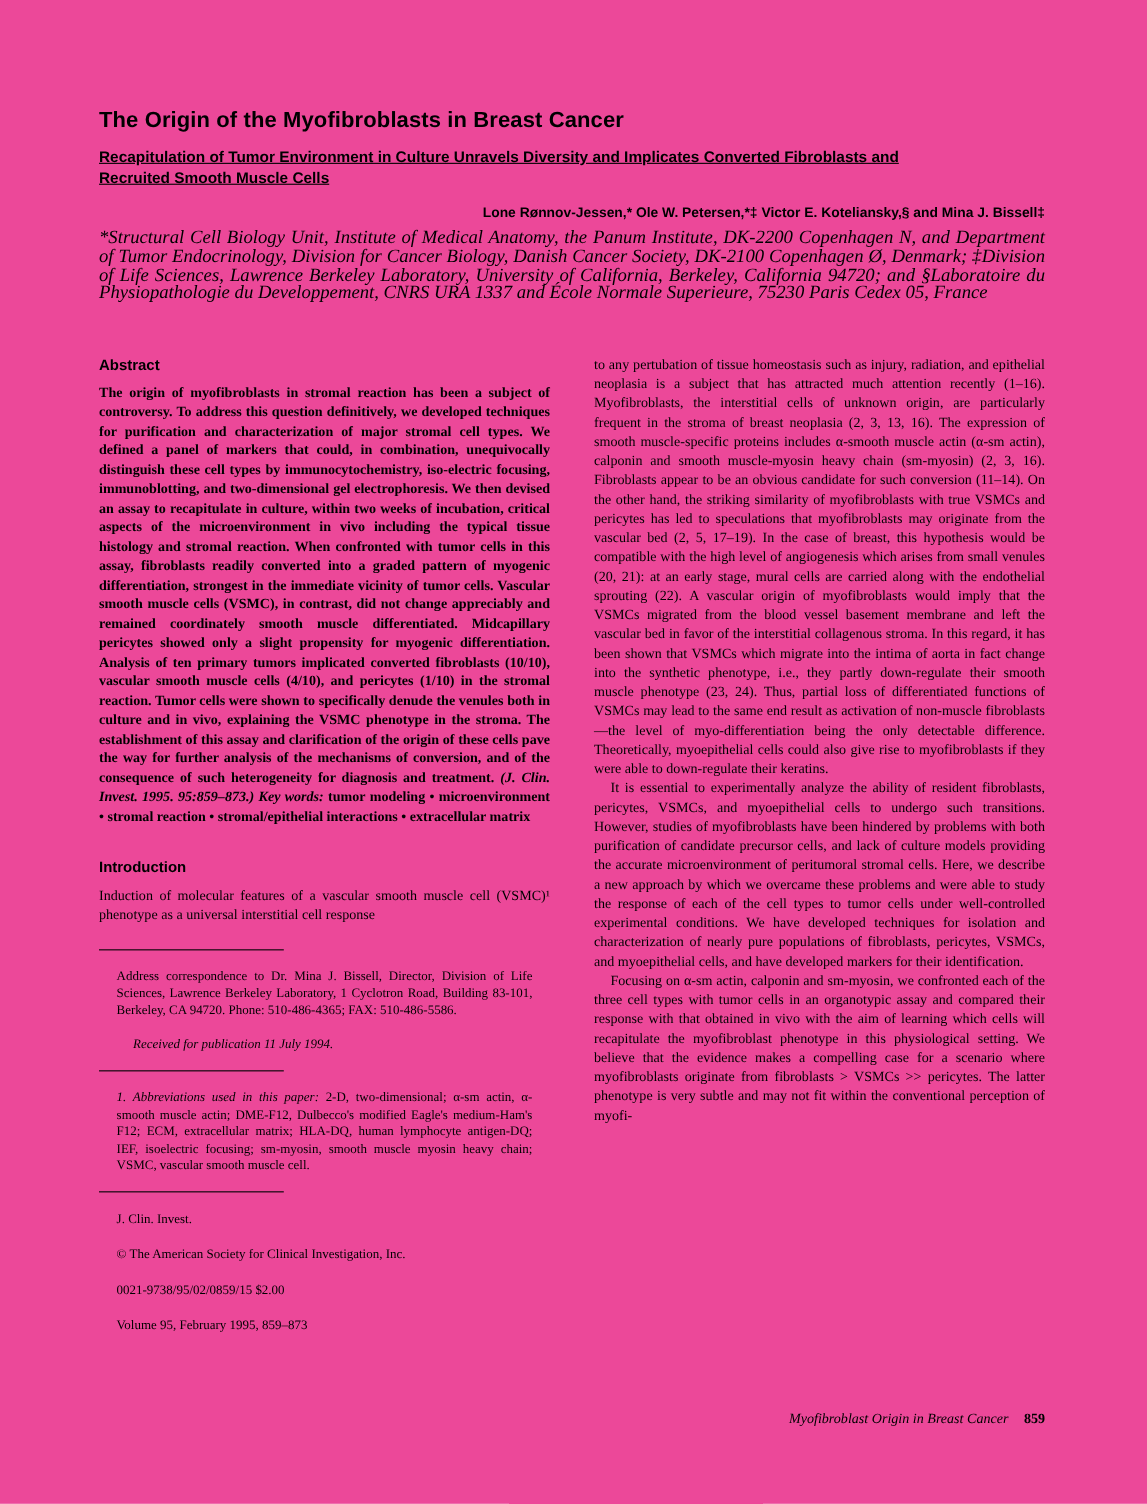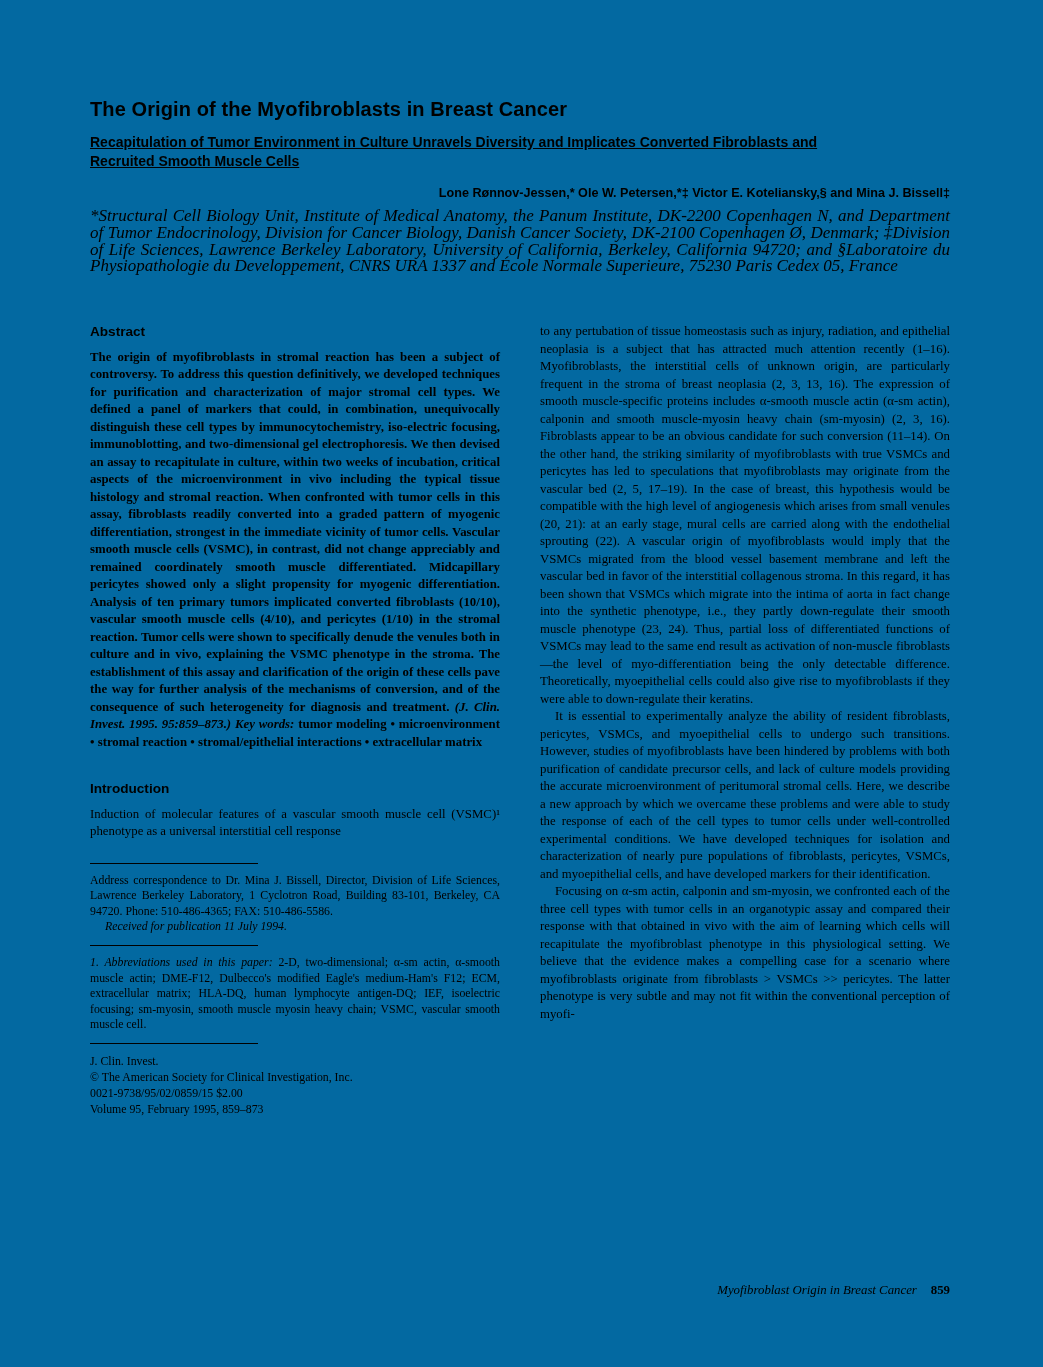--- a/index.html
+++ b/index.html
@@ -7,21 +7,21 @@
     width: 1043px;
     background: #ffffff;
     font-family: "Liberation Serif", serif;
     color: #000;
     -webkit-font-smoothing: antialiased;
   }
   .sheet {
     position: relative;
     width: 1043px;
     height: 1367px;
-    background: #0369a1;
+    background: #ec4899;
     overflow: hidden;
   }
   .content {
     position: absolute;
     left: 90px;
     top: 0;
     width: 860px;
   }
   .head { padding-top: 98px; }
   .title {
@@ -79,21 +79,21 @@
   }
   .intro-heading { margin-top: 2px; }
   .body-par { margin: 0; }
   .indent { text-indent: 15px; }
   .ital { font-style: italic; }
   .footnotes {
     margin-top: 22px;
     font-size: 11.8px;
     line-height: 15.4px;
   }
-  .fn { margin: 0; text-align: justify; }
+  .fn { margin: 16px; text-align: justify; }
   .fn-rule {
     border: none;
     border-top: 1px solid #000;
     width: 168px;
     margin: 11px 0 9px 0;
   }
   .journal-block p { line-height: 16px; }
   .page-footer {
     position: absolute;
     right: 93px;

